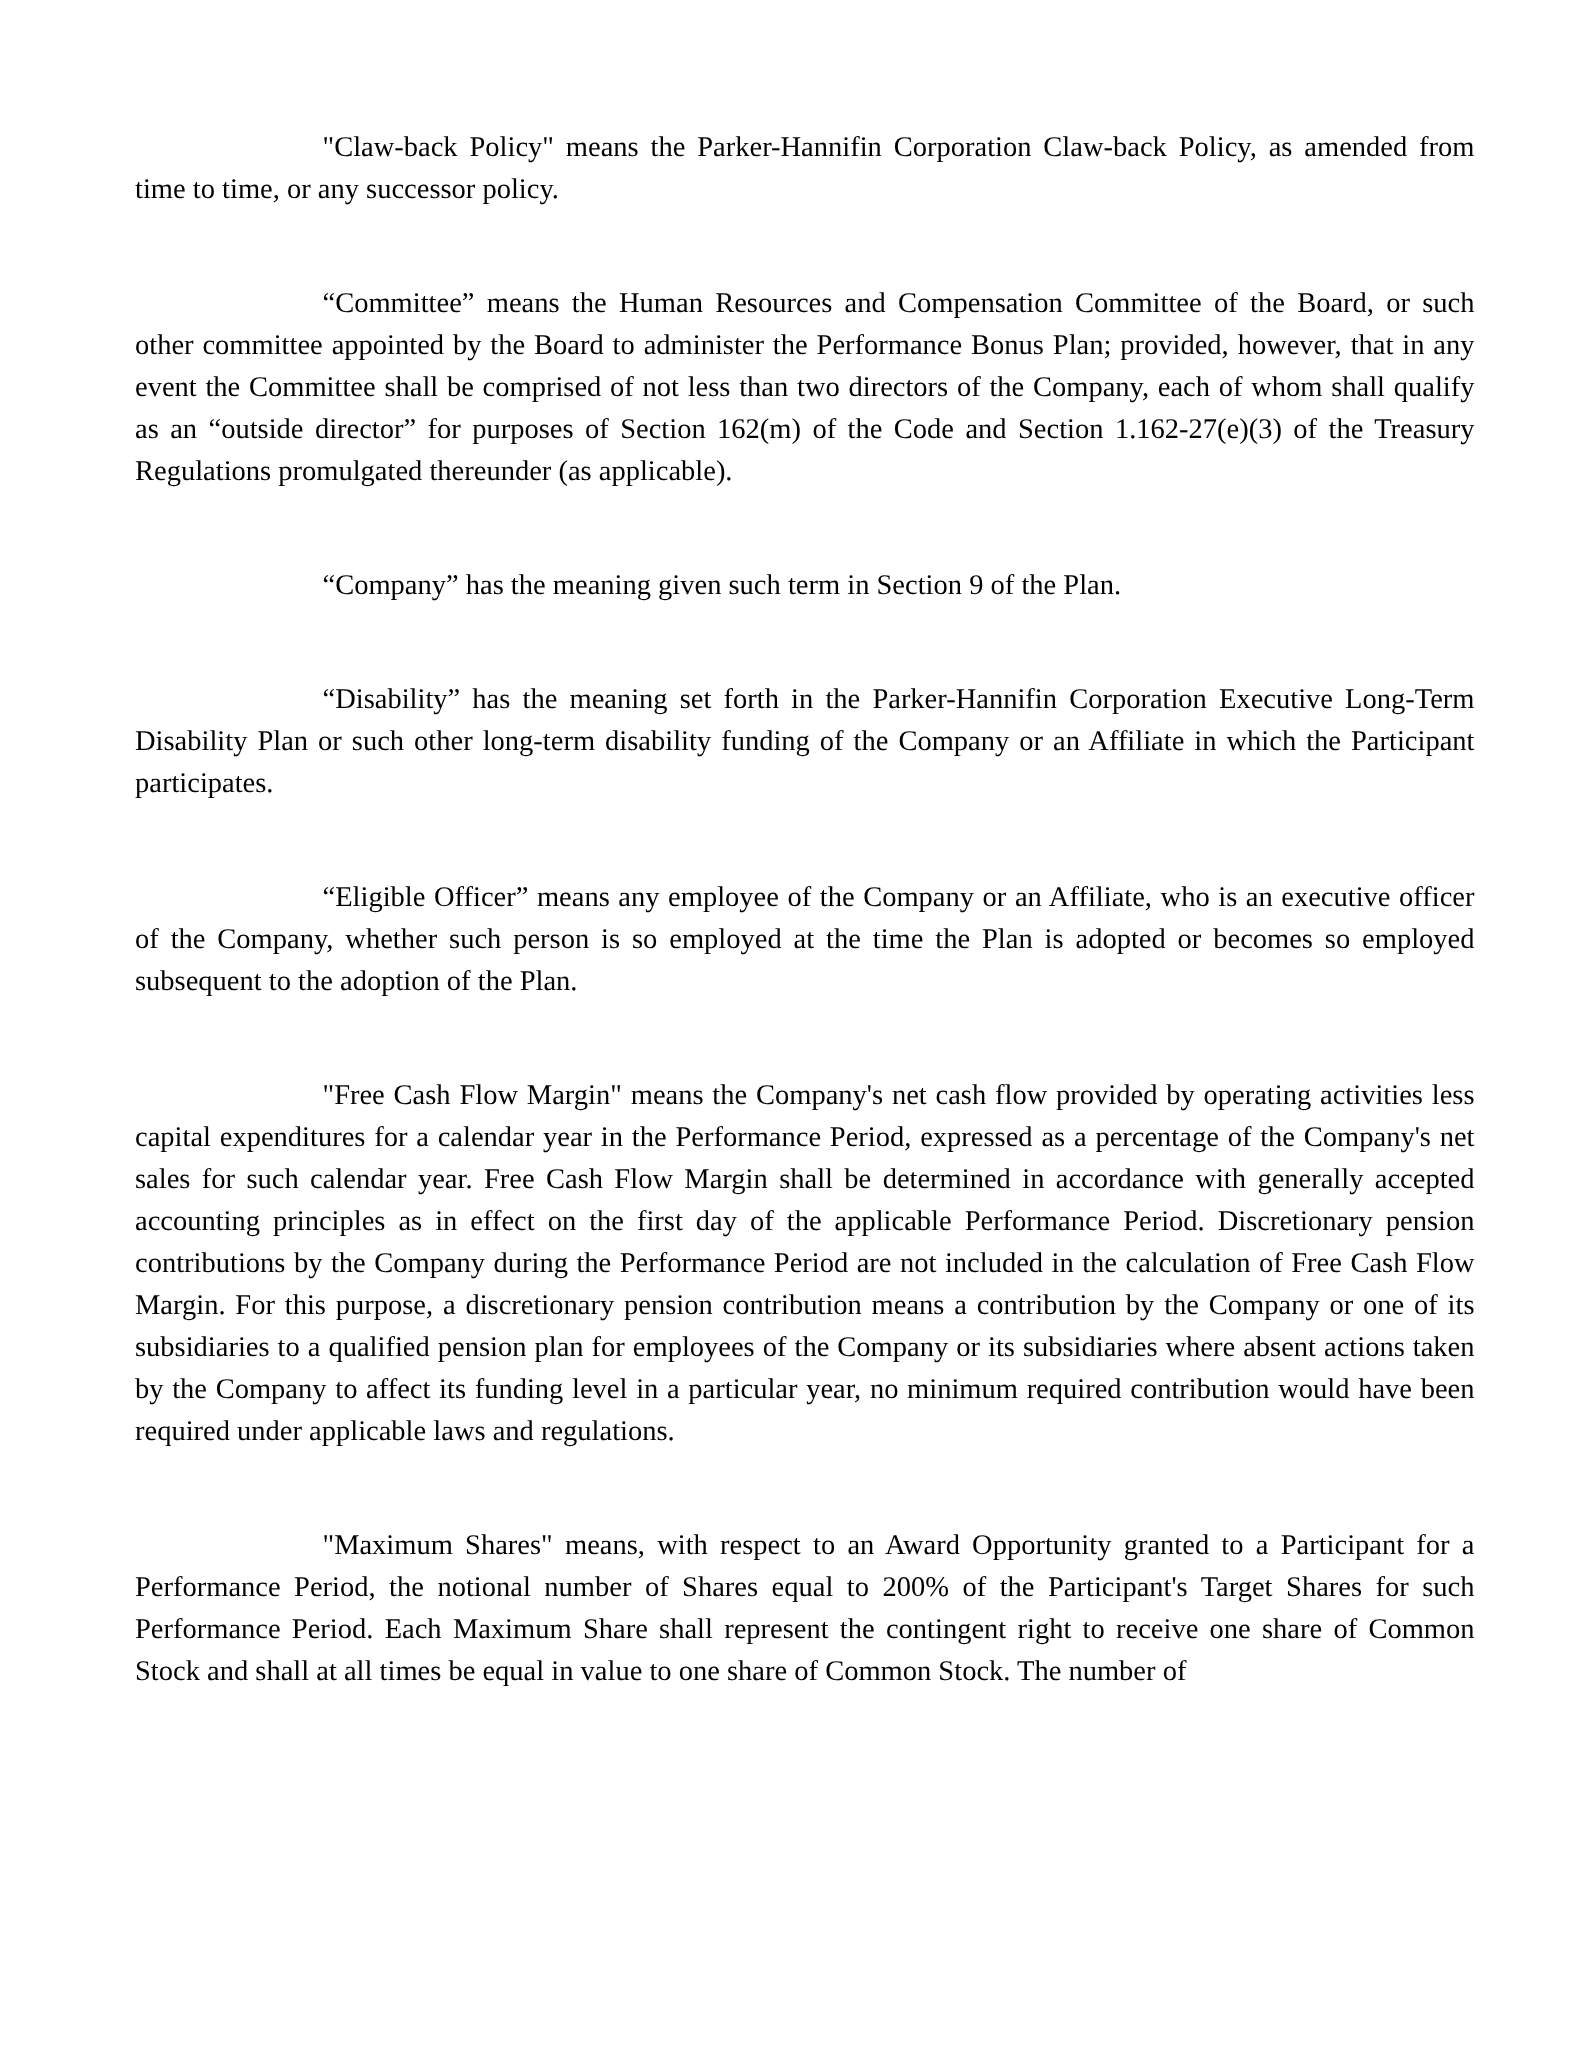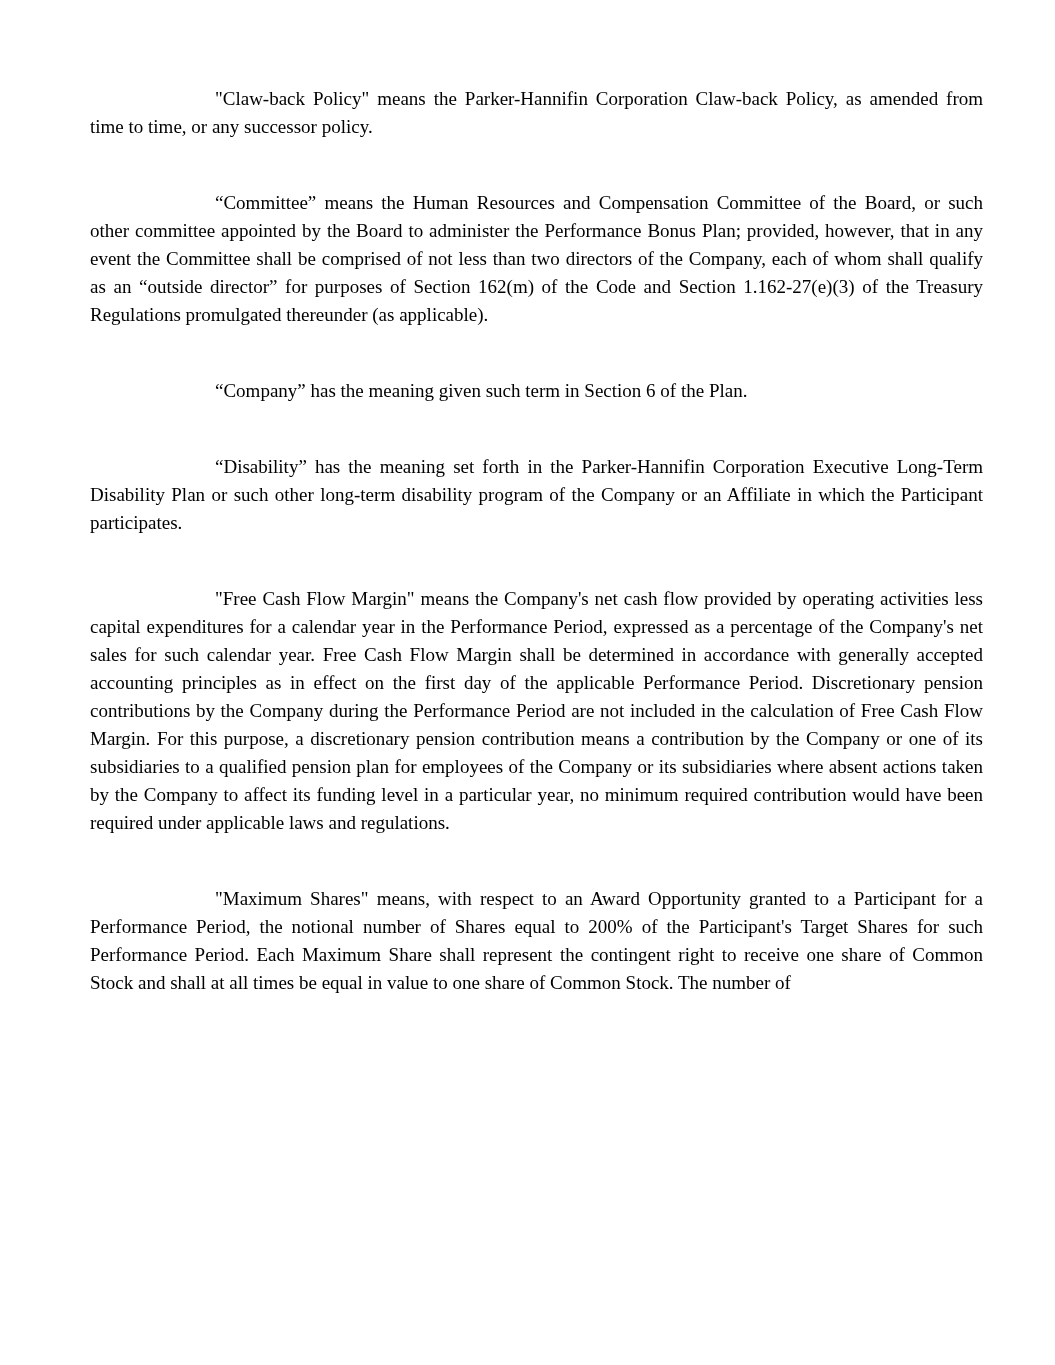--- a/index.html
+++ b/index.html
@@ -28,17 +28,18 @@
     text-align: justify;
     text-indent: 125px;
   }
 </style>
 </head>
 <body>
 
 <div class="page">
   <p class="para">"Claw-back Policy" means the Parker-Hannifin Corporation Claw-back Policy, as amended from time to time, or any successor policy.</p>
   <p class="para">“Committee” means the Human Resources and Compensation Committee of the Board, or such other committee appointed by the Board to administer the Performance Bonus Plan; provided, however, that in any event the Committee shall be comprised of not less than two directors of the Company, each of whom shall qualify as an “outside director” for purposes of Section 162(m) of the Code and Section 1.162-27(e)(3) of the Treasury Regulations promulgated thereunder (as applicable).</p>
-  <p class="para">“Company” has the meaning given such term in Section 6 of the Plan.</p>
-  <p class="para">“Disability” has the meaning set forth in the Parker-Hannifin Corporation Executive Long-Term Disability Plan or such other long-term disability program of the Company or an Affiliate in which the Participant participates.</p>
+  <p class="para">“Company” has the meaning given such term in Section 9 of the Plan.</p>
+  <p class="para">“Disability” has the meaning set forth in the Parker-Hannifin Corporation Executive Long-Term Disability Plan or such other long-term disability funding of the Company or an Affiliate in which the Participant participates.</p>
+  <p class="para">“Eligible Officer” means any employee of the Company or an Affiliate, who is an executive officer of the Company, whether such person is so employed at the time the Plan is adopted or becomes so employed subsequent to the adoption of the Plan.</p>
   <p class="para">"Free Cash Flow Margin" means the Company's net cash flow provided by operating activities less capital expenditures for a calendar year in the Performance Period, expressed as a percentage of the Company's net sales for such calendar year.  Free Cash Flow Margin shall be determined in accordance with generally accepted accounting principles as in effect on the first day of the applicable Performance Period.  Discretionary pension contributions by the Company during the Performance Period are not included in the calculation of Free Cash Flow Margin.  For this purpose, a discretionary pension contribution means a contribution by the Company or one of its subsidiaries to a qualified pension plan for employees of the Company or its subsidiaries where absent actions taken by the Company to affect its funding level in a particular year, no minimum required contribution would have been required under applicable laws and regulations.</p>
   <p class="para">"Maximum Shares" means, with respect to an Award Opportunity granted to a Participant for a Performance Period, the notional number of Shares equal to 200% of the Participant's Target Shares for such Performance Period.  Each Maximum Share shall represent the contingent right to receive one share of Common Stock and shall at all times be equal in value to one share of Common Stock.  The number of</p>
 </div>
 
 </body></html>

